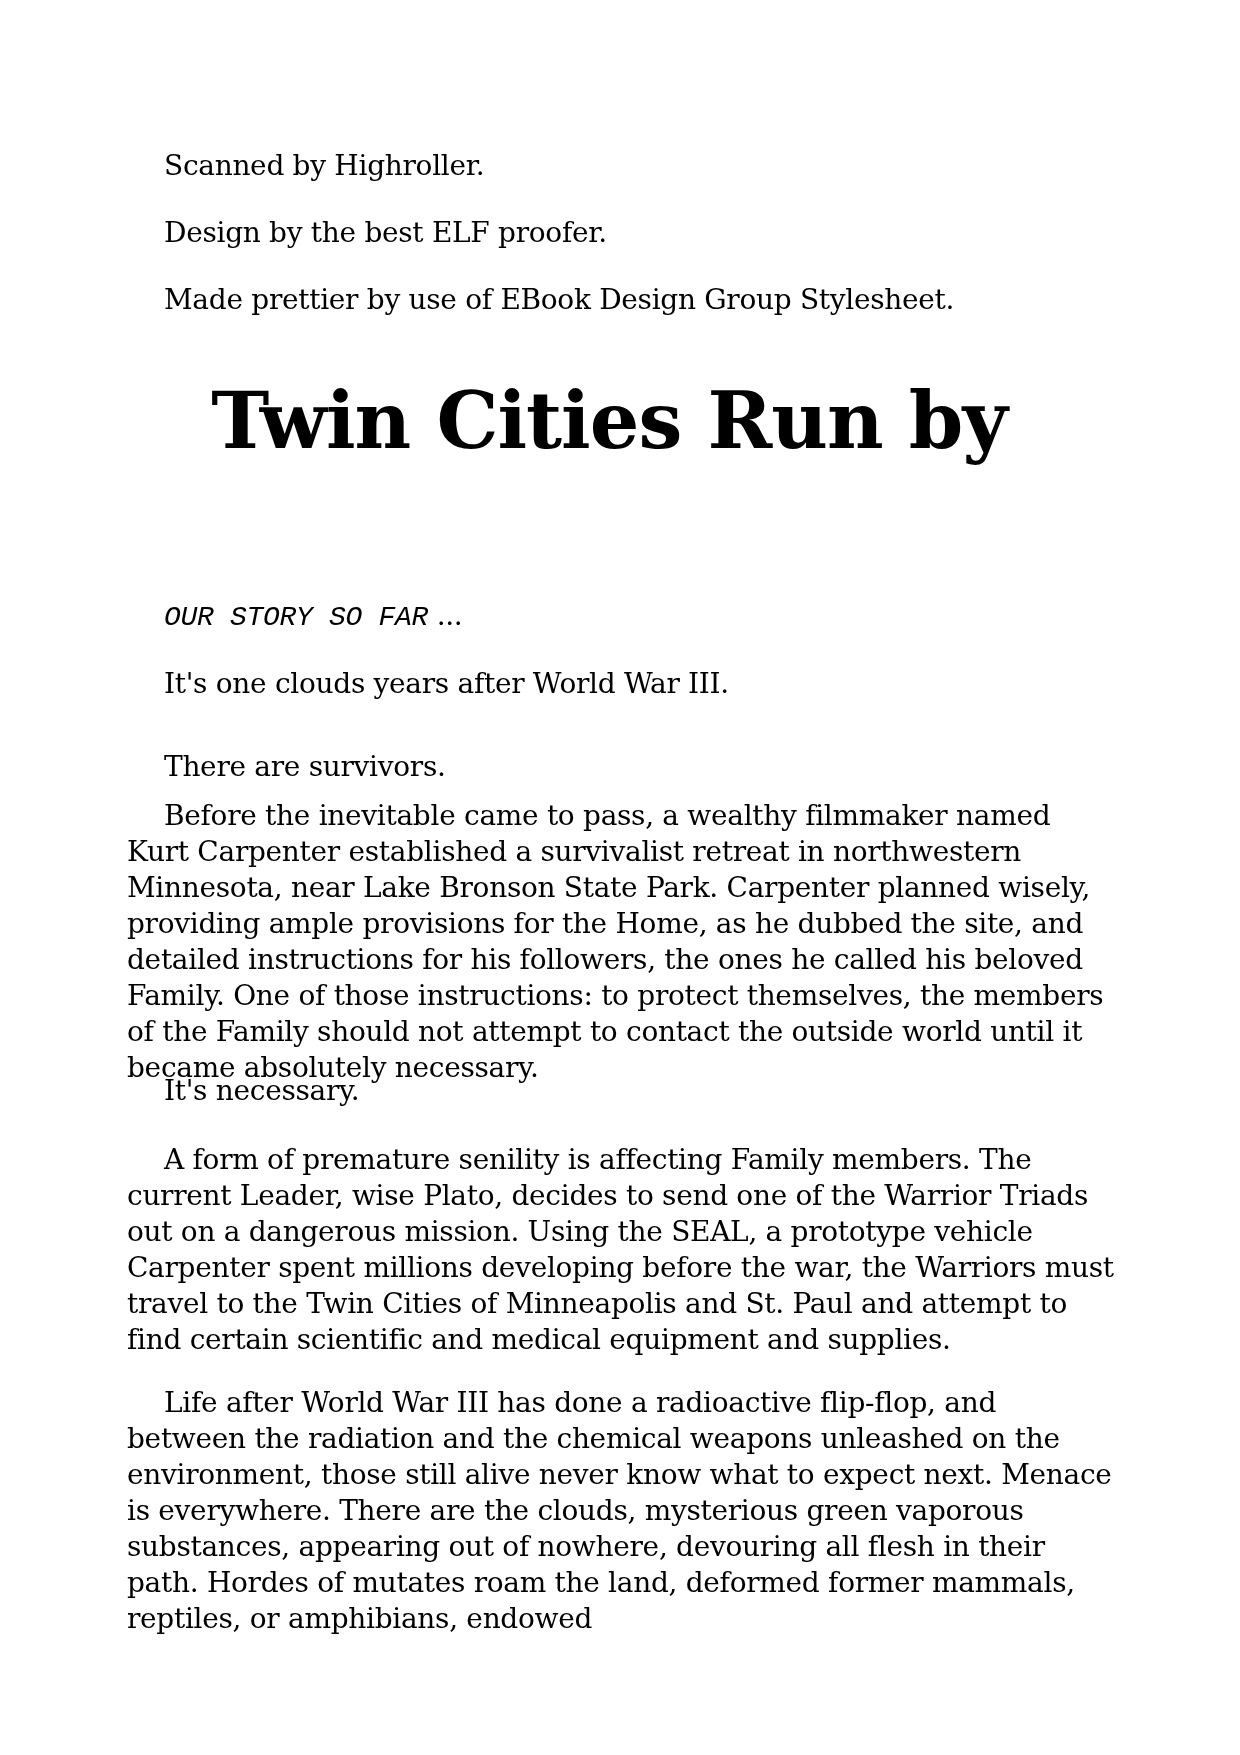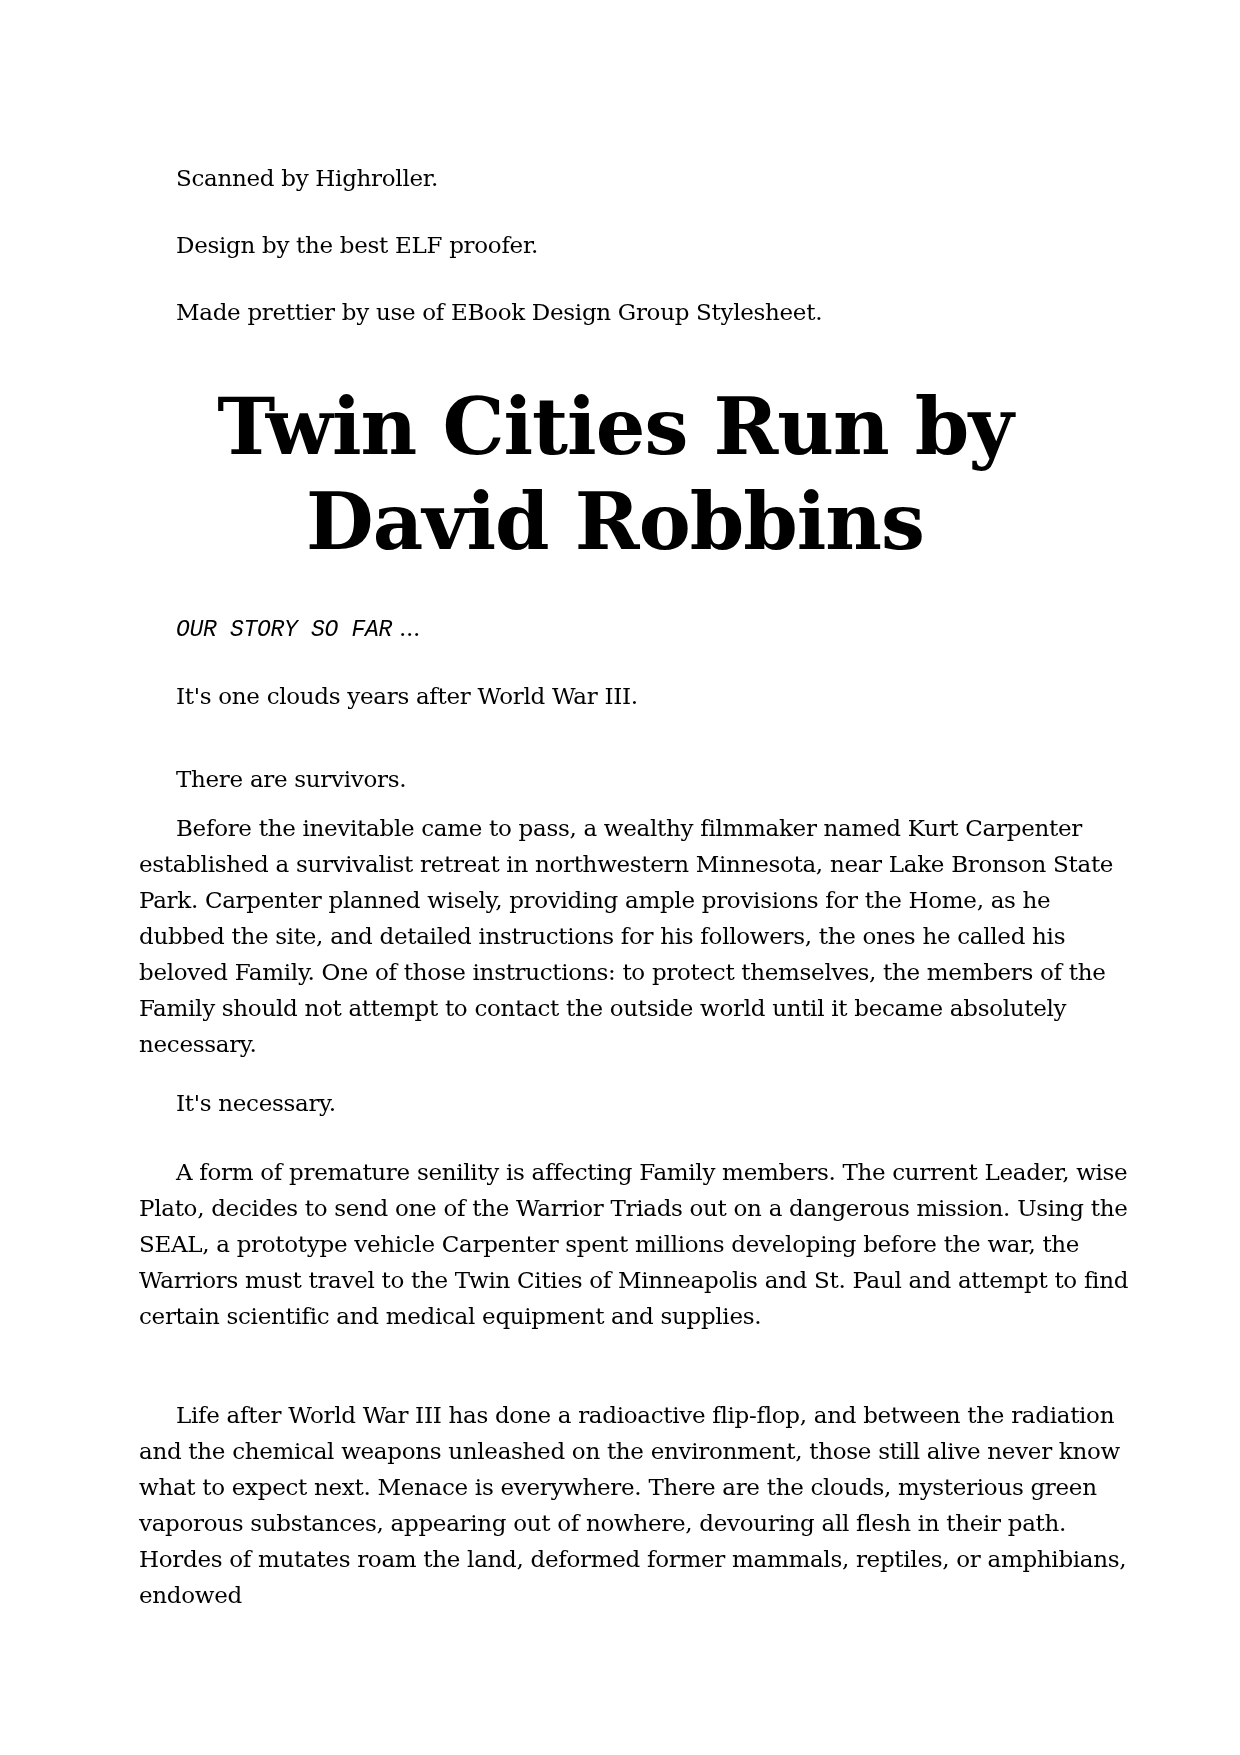--- a/index.html
+++ b/index.html
@@ -5,41 +5,40 @@
   html, body { margin: 0; padding: 0; background: #ffffff; }
   body {
     width: 1240px; height: 1755px; overflow: hidden;
     font-family: "DejaVu Serif", "Liberation Serif", serif;
     color: #000;
   }
   .page {
     position: absolute; left: 127px; top: 0; width: 990px;
   }
   .p {
-    font-size: 23px; line-height: 36px; margin: 12px; text-indent: 37px;
+    font-size: 28px; line-height: 36px; margin: 0; text-indent: 37px;
     position: absolute; left: 0; width: 990px; letter-spacing: -0.3px;
   }
   .title {
     position: absolute; left: -127px; width: 1212px; text-align: center;
-    font-size: 78px; line-height: 95px; font-weight: bold; margin: 9px;
+    font-size: 78px; line-height: 95px; font-weight: bold; margin: 3px;
     letter-spacing: -1px;
   }
   .it { font-style: italic; font-family: Liberation Mono, monospace; }
 </style>
 </head>
 <body>
 
 <div class="page">
   <p class="p" style="top:148px">Scanned by Highroller.</p>
   <p class="p" style="top:215px">Design by the best ELF proofer.</p>
   <p class="p" style="top:282px">Made prettier by use of EBook Design Group Stylesheet.</p>
 
   <h1 class="title" style="top:370px">
     <span>Twin Cities Run by</span><br>
-    <span>David Robbins</span>
   </h1>
 
   <p class="p" style="top:598px"><span class="it">OUR STORY SO FAR</span><span> ...</span></p>
 
   <p class="p" style="top:666px">It's one clouds years after World War III.</p>
   <p class="p" style="top:749px">There are survivors.</p>
   <p class="p" style="top:798px">Before the inevitable came to pass, a wealthy filmmaker named Kurt Carpenter established a survivalist retreat in northwestern Minnesota, near Lake Bronson State Park. Carpenter planned wisely, providing ample provisions for the Home, as he dubbed the site, and detailed instructions for his followers, the ones he called his beloved Family. One of those instructions: to protect themselves, the members of the Family should not attempt to contact the outside world until it became absolutely necessary.</p>
   <p class="p" style="top:1073px">It's necessary.</p>
   <p class="p" style="top:1142px">A form of premature senility is affecting Family members. The current Leader, wise Plato, decides to send one of the Warrior Triads out on a dangerous mission. Using the SEAL, a prototype vehicle Carpenter spent millions developing before the war, the Warriors must travel to the Twin Cities of Minneapolis and St. Paul and attempt to find certain scientific and medical equipment and supplies.</p>
   <p class="p" style="top:1385px">Life after World War III has done a radioactive flip-flop, and between the radiation and the chemical weapons unleashed on the environment, those still alive never know what to expect next. Menace is everywhere. There are the clouds, mysterious green vaporous substances, appearing out of nowhere, devouring all flesh in their path. Hordes of mutates roam the land, deformed former mammals, reptiles, or amphibians, endowed</p>

